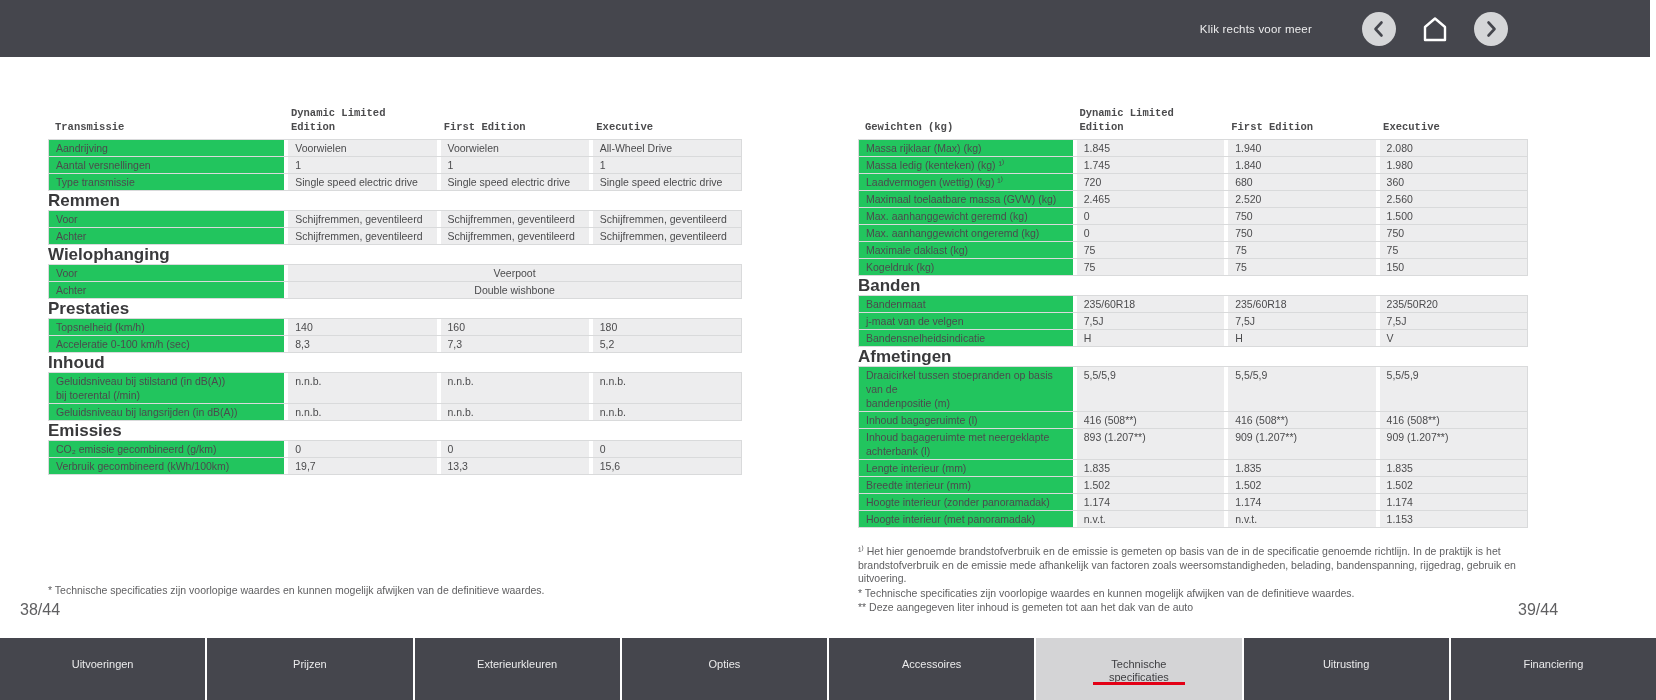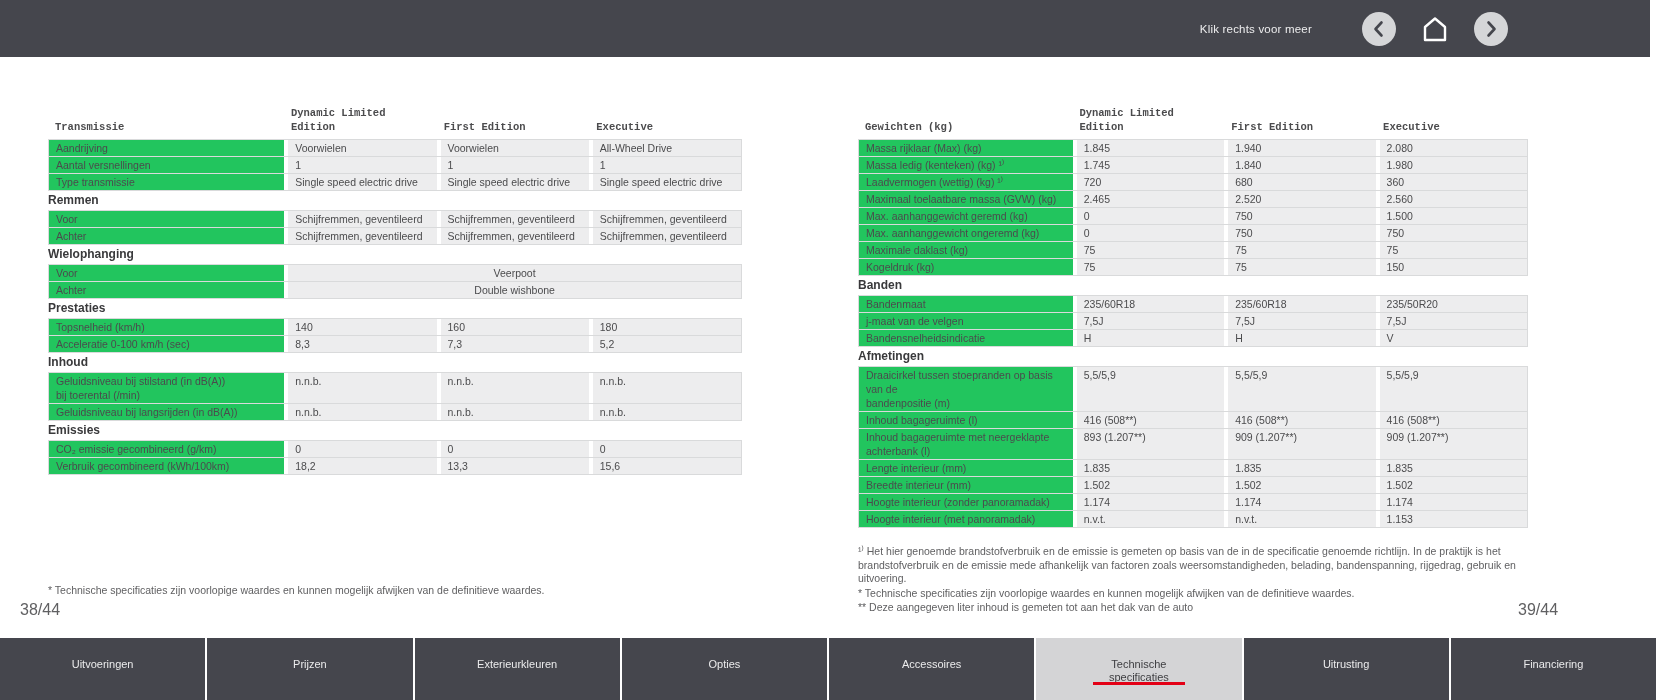--- a/index.html
+++ b/index.html
@@ -26,21 +26,21 @@
     display:flex; align-items:center; justify-content:center; padding:0;
   }
   .home-btn { background:none; border:none; cursor:pointer; padding:0; display:flex; }
 
   
   .col { position:absolute; top:106px; }
   .col.left  { left:48px;  width:694px; --lw:34%; }
   .col.right { left:858px; width:670px; --lw:32%; }
 
   .thead-row { display:flex; align-items:flex-end; padding-bottom:5px;font-family:Liberation Mono, monospace; }
-  .section-title, .col-head { font-weight:bold; font-size:12px; color:#39393b; line-height:13px; }
+  .section-title, .col-head { font-weight:bold; font-size:17px; color:#39393b; line-height:13px; }
   .title-row { height:19px; display:flex; align-items:flex-end; padding-bottom:3px; }
 
   .block { border:1px solid #d9dadb; }
   .srow  { display:flex; }
   .srow + .srow { border-top:1px solid #d9dadb; }
 
   .cell {
     font-size:10.5px; line-height:14px; color:#4b4b4d;
     padding:1px 7px; display:flex; align-items:flex-start;
   }
@@ -202,21 +202,21 @@
       </div>
       <div class="block">
         <div class="srow">
           <div class="cell label">CO₂ emissie gecombineerd (g/km)</div>
           <div class="cell val">0</div>
           <div class="cell val">0</div>
           <div class="cell val">0</div>
         </div>
         <div class="srow">
           <div class="cell label">Verbruik gecombineerd (kWh/100km)</div>
-          <div class="cell val">18,2</div>
+          <div class="cell val">19,7</div>
           <div class="cell val">13,3</div>
           <div class="cell val">15,6</div>
         </div>
       </div>
     </section>
   <section id="right-table" class="col right">
       <div class="thead-row">
         <div class="cell label section-title">Gewichten (kg)</div>
         <div class="cell val col-head">Dynamic Limited Edition</div>
         <div class="cell val col-head">First Edition</div>

